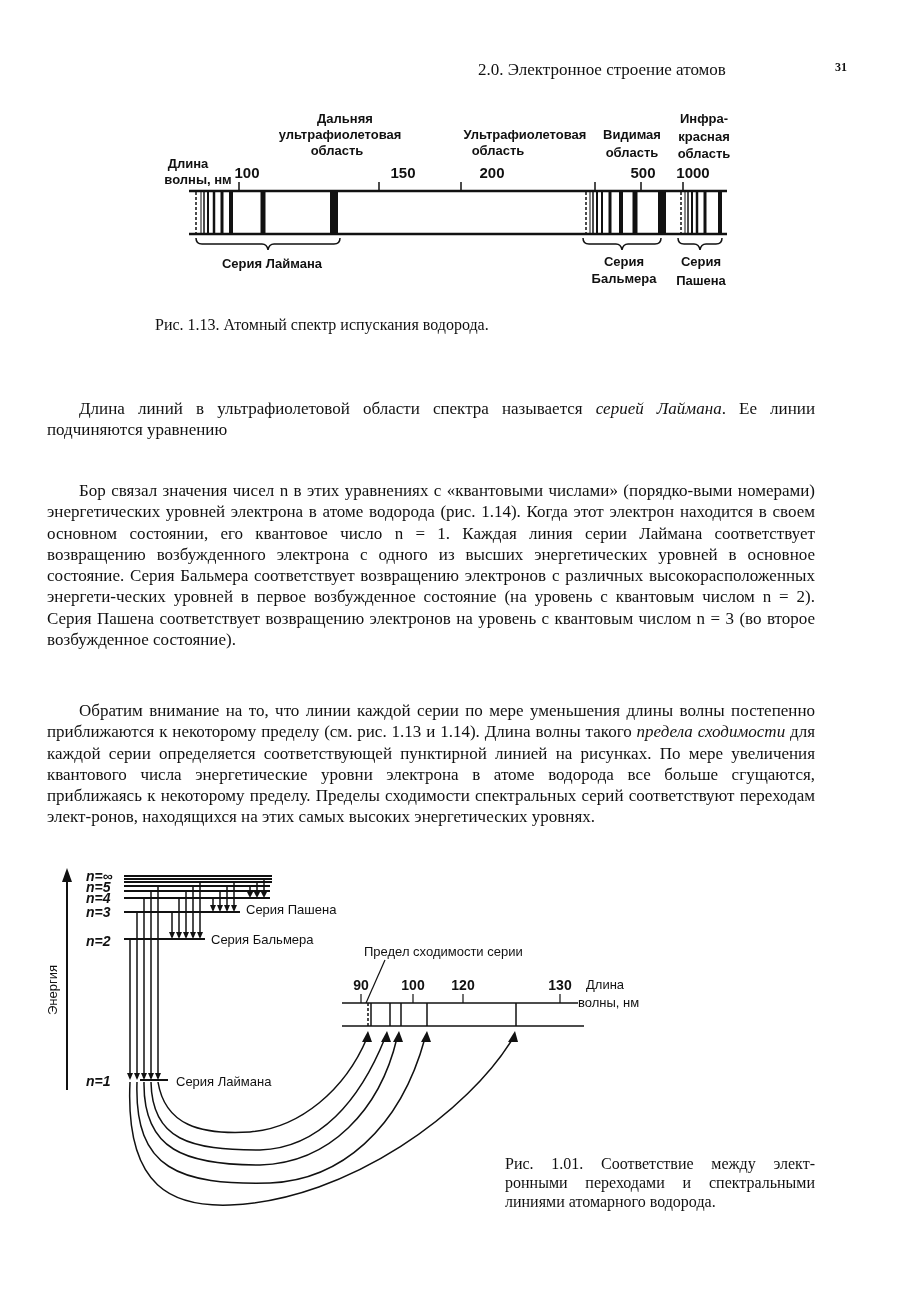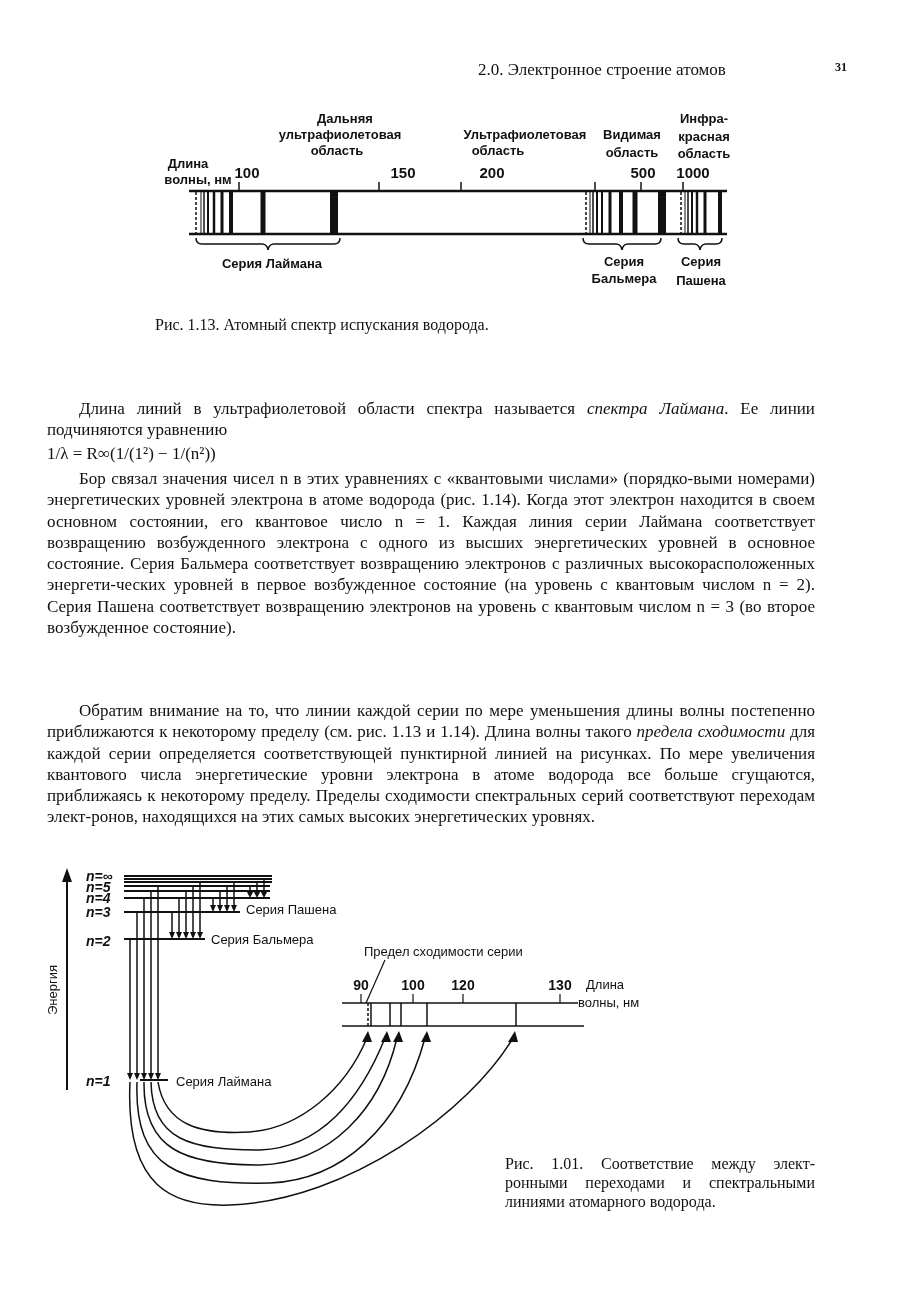--- a/index.html
+++ b/index.html
@@ -103,25 +103,24 @@
   <text x="272" y="268" font-size="13" class="b" text-anchor="middle">Серия Лаймана</text>
   <text x="624" y="266" font-size="13" class="b" text-anchor="middle">Серия</text>
   <text x="624" y="283" font-size="13" class="b" text-anchor="middle">Бальмера</text>
   <text x="701" y="266" font-size="13" class="b" text-anchor="middle">Серия</text>
   <text x="701" y="285" font-size="13" class="b" text-anchor="middle">Пашена</text>
 </svg>
 
 <div class="abs serif caption" style="left:147px;top:316px;">Рис. 1.13. Атомный спектр испускания водорода.</div>
 
 <div class="abs serif para" style="top:398px;">
-  <p><span>Длина линий в ультрафиолетовой области спектра называется </span><i>спектра Лаймана</i><span>. Ее линии подчиняются уравнению</span></p>
-  <p class="noind" style="margin-top:2px">1/λ = R∞(1/(1²) − 1/(n²))</p>
+  <p><span>Длина линий в ультрафиолетовой области спектра называется </span><i>серией Лаймана</i><span>. Ее линии подчиняются уравнению</span></p>
 </div>
 
-<div class="abs serif para" style="top:468px;">
+<div class="abs serif para" style="top:480px;">
   <p>Бор связал значения чисел n в этих уравнениях с «квантовыми числами» (порядко-выми номерами) энергетических уровней электрона в атоме водорода (рис. 1.14). Когда этот электрон находится в своем основном состоянии, его квантовое число n = 1. Каждая линия серии Лаймана соответствует возвращению возбужденного электрона с одного из высших энергетических уровней в основное состояние. Серия Бальмера соответствует возвращению электронов с различных высокорасположенных энергети-ческих уровней в первое возбужденное состояние (на уровень с квантовым числом n = 2). Серия Пашена соответствует возвращению электронов на уровень с квантовым числом n = 3 (во второе возбужденное состояние).</p>
 </div>
 
 <div class="abs serif para" style="top:700px;">
   <p><span>Обратим внимание на то, что линии каждой серии по мере уменьшения длины волны постепенно приближаются к некоторому пределу (см. рис. 1.13 и 1.14). Длина волны такого </span><i>предела сходимости</i><span> для каждой серии определяется соответствующей пунктирной линией на рисунках. По мере увеличения квантового числа энергетические уровни электрона в атоме водорода все больше сгущаются, приближаясь к некоторому пределу. Пределы сходимости спектральных серий соответствуют переходам элект-ронов, находящихся на этих самых высоких энергетических уровнях.</span></p>
 </div>
 
 <svg class="abs" style="left:0;top:850px" width="899" height="380">
 
   <g>

